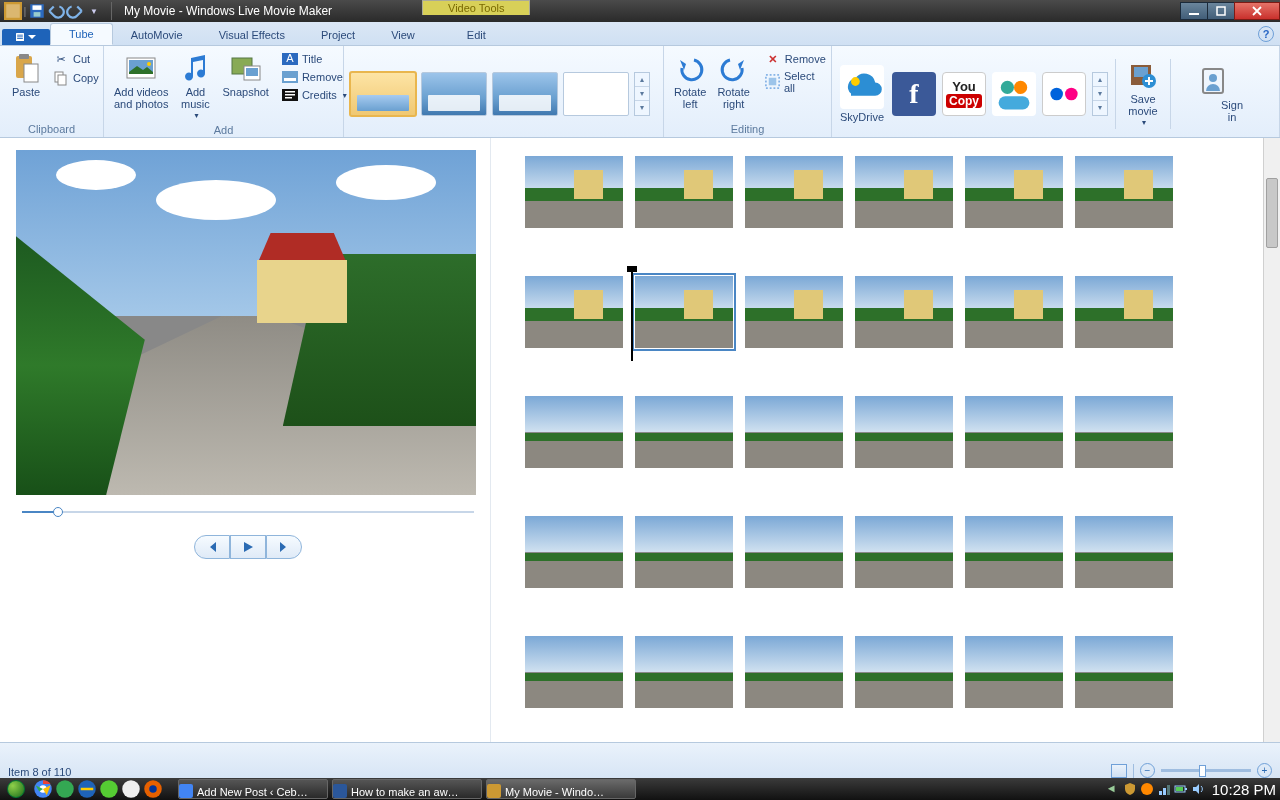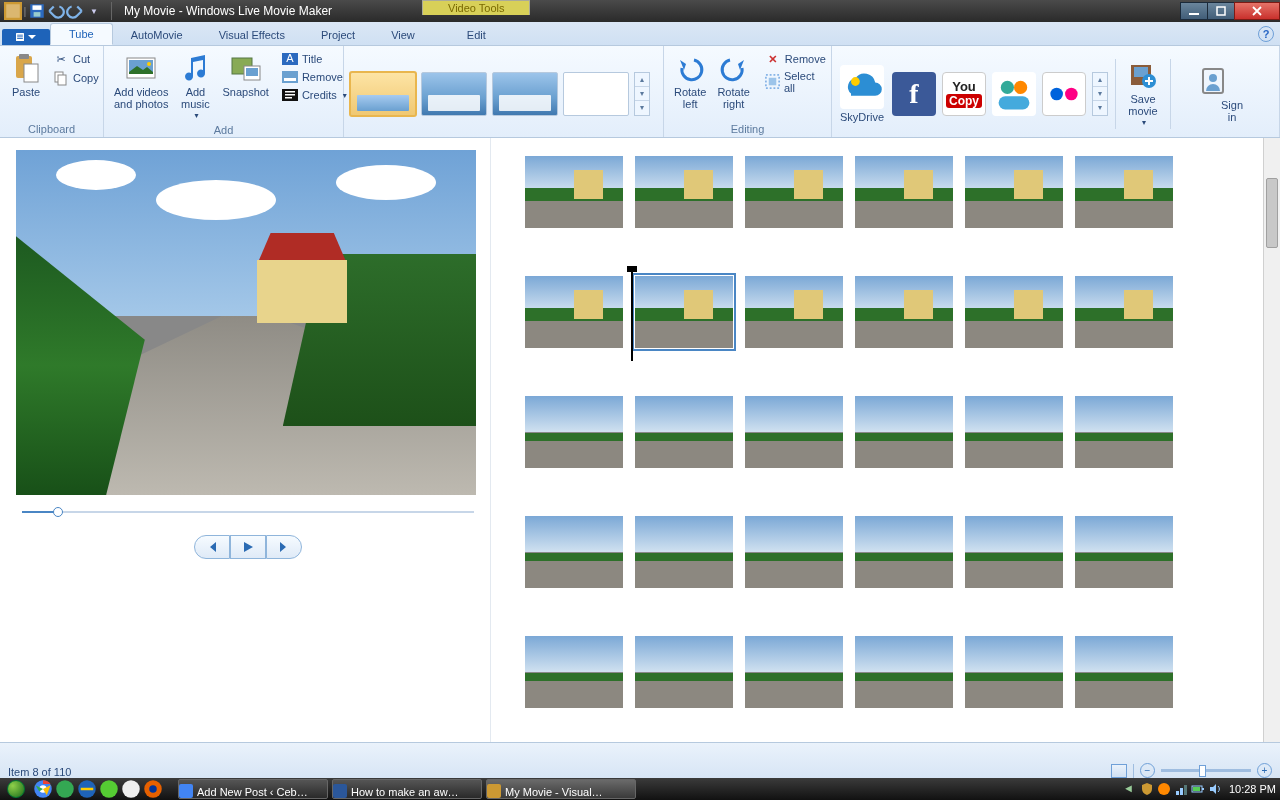--- a/index.html
+++ b/index.html
@@ -101,21 +101,21 @@
 
 .taskbar{position:absolute;bottom:0;left:0;right:0;height:22px;background:linear-gradient(#3b3b3b,#111);display:flex;align-items:center;color:#fff;}
 .orb{width:32px;height:22px;display:flex;align-items:center;justify-content:center;}
 .orb-c{width:18px;height:18px;border-radius:50%;background:radial-gradient(circle at 30% 30%,#8fd04a,#1a6b1a);border:1px solid #073;position:relative;}
 .tb-ico{width:20px;height:20px;display:flex;align-items:center;justify-content:center;margin:0 1px;cursor:pointer;}
 .tb-task{height:20px;background:linear-gradient(#555,#2a2a2a);border:1px solid #666;border-radius:2px;display:flex;align-items:flex-end;gap:4px;padding:0 0;margin:0 2px;cursor:pointer;min-width:150px;max-width:158px;}
 .tb-task.active{background:linear-gradient(#6a6a6a,#3a3a3a);}
 .tb-task span{white-space:nowrap;overflow:hidden;text-overflow:ellipsis;font-size:11px;}
 .tray{margin-left:auto;display:flex;align-items:center;gap:3px;padding-right:4px;}
 .tray .ti{width:14px;height:14px;}
-.clock{font-size:11px;margin-left:4px;}
+.clock{font-size:15px;margin-left:4px;}
 </style>
 </head>
 <body>
 
 <div class="titlebar">
   <div class="qat">
     <div class="qbtn">
         <svg viewBox="0 0 16 16">
           <rect width="16" height="16" fill="#c93"></rect>
           <rect x="2" y="2" width="12" height="12" fill="#fff" opacity=".3"></rect>
@@ -682,21 +682,21 @@
       <div class="tb-task">
         <svg width="14" height="14" viewBox="0 0 14 14">
           <rect width="14" height="14" rx="2" fill="#2b579a"></rect>
         </svg>
         <span>How to make an aw…</span>
       </div>
       <div class="tb-task active">
         <svg width="14" height="14" viewBox="0 0 14 14">
           <rect width="14" height="14" rx="2" fill="#c93"></rect>
         </svg>
-        <span>My Movie - Visual…</span>
+        <span>My Movie - Windo…</span>
       </div>
     </div>
   <div class="tray">
     <div class="ti" style="color:#9c9;">◄</div>
     <div class="ti"><svg viewBox="0 0 14 14">
           <path d="M7 1l5 2v4c0 3-2 5-5 6-3-1-5-3-5-6V3z" fill="#c93"></path>
         </svg></div>
     <div class="ti"><svg viewBox="0 0 14 14">
           <circle cx="7" cy="7" r="6" fill="#f80"></circle>
         </svg></div>

